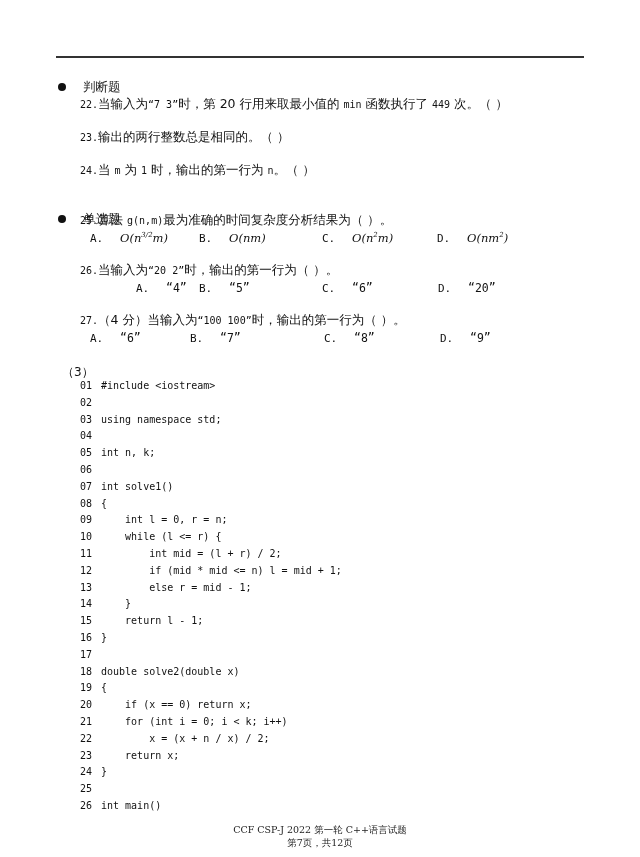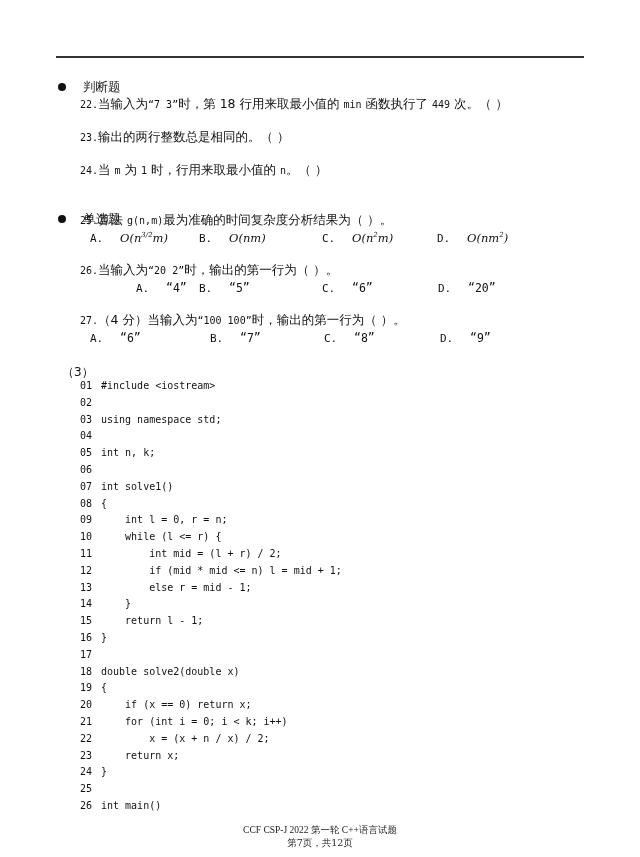--- a/index.html
+++ b/index.html
@@ -23,29 +23,29 @@
 </head>
 <body>
 
 <div class="rule"></div>
 
 <div class="section-head" style="top:79px;">
   <span class="bullet"></span><span>判断题</span>
 </div>
 
 <div class="q" style="top:96px;">
-  <span class="mono">22.</span><span>当输入为</span><span class="mono">“7 3”</span><span>时，第 18 行用来取最小值的 </span><span class="mono">min</span><span> 函数执行了 </span><span class="mono">449</span><span> 次。（    ）</span>
+  <span class="mono">22.</span><span>当输入为</span><span class="mono">“7 3”</span><span>时，第 20 行用来取最小值的 </span><span class="mono">min</span><span> 函数执行了 </span><span class="mono">449</span><span> 次。（    ）</span>
 </div>
 
 <div class="q" style="top:129px;">
   <span class="mono">23.</span><span>输出的两行整数总是相同的。（    ）</span>
 </div>
 
 <div class="q" style="top:162px;">
-  <span class="mono">24.</span><span>当 </span><span class="mono">m</span><span> 为 </span><span class="mono">1</span><span> 时，行用来取最小值的 </span><span class="mono">n</span><span>。（    ）</span>
+  <span class="mono">24.</span><span>当 </span><span class="mono">m</span><span> 为 </span><span class="mono">1</span><span> 时，输出的第一行为 </span><span class="mono">n</span><span>。（    ）</span>
 </div>
 
 <div class="section-head" style="top:211px;">
   <span class="bullet"></span><span>单选题</span>
 </div>
 
 <div class="q" style="top:212px;">
   <span class="mono">25.</span><span>算法 </span><span class="mono">g(n,m)</span><span>最为准确的时间复杂度分析结果为（    ）。</span>
 </div>
 <div class="opts" style="top:231px;">
@@ -63,23 +63,23 @@
   <span class="opt" style="left:109px;"><span class="lbl">B.</span><span class="valq">“5”</span></span>
   <span class="opt" style="left:232px;"><span class="lbl">C.</span><span class="valq">“6”</span></span>
   <span class="opt" style="left:348px;"><span class="lbl">D.</span><span class="valq">“20”</span></span>
 </div>
 
 <div class="q" style="top:312px;">
   <span class="mono">27.</span><span style="font-weight:normal;">（4 分）</span><span>当输入为</span><span class="mono">“100 100”</span><span>时，输出的第一行为（    ）。</span>
 </div>
 <div class="opts" style="top:331px;">
   <span class="opt" style="left:0px;"><span class="lbl">A.</span><span class="valq">“6”</span></span>
-  <span class="opt" style="left:120px;"><span class="lbl">B.</span><span class="valq">“7”</span></span>
+  <span class="opt" style="left:100px;"><span class="lbl">B.</span><span class="valq">“7”</span></span>
   <span class="opt" style="left:234px;"><span class="lbl">C.</span><span class="valq">“8”</span></span>
   <span class="opt" style="left:350px;"><span class="lbl">D.</span><span class="valq">“9”</span></span>
 </div>
 
 <div class="sub3">（3）</div>
 
 <div class="code"><div><span class="ln">01</span><span>#include &lt;iostream&gt;</span></div><div><span class="ln">02</span><span></span></div><div><span class="ln">03</span><span>using namespace std;</span></div><div><span class="ln">04</span><span></span></div><div><span class="ln">05</span><span>int n, k;</span></div><div><span class="ln">06</span><span></span></div><div><span class="ln">07</span><span>int solve1()</span></div><div><span class="ln">08</span><span>{</span></div><div><span class="ln">09</span><span>    int l = 0, r = n;</span></div><div><span class="ln">10</span><span>    while (l &lt;= r) {</span></div><div><span class="ln">11</span><span>        int mid = (l + r) / 2;</span></div><div><span class="ln">12</span><span>        if (mid * mid &lt;= n) l = mid + 1;</span></div><div><span class="ln">13</span><span>        else r = mid - 1;</span></div><div><span class="ln">14</span><span>    }</span></div><div><span class="ln">15</span><span>    return l - 1;</span></div><div><span class="ln">16</span><span>}</span></div><div><span class="ln">17</span><span></span></div><div><span class="ln">18</span><span>double solve2(double x)</span></div><div><span class="ln">19</span><span>{</span></div><div><span class="ln">20</span><span>    if (x == 0) return x;</span></div><div><span class="ln">21</span><span>    for (int i = 0; i &lt; k; i++)</span></div><div><span class="ln">22</span><span>        x = (x + n / x) / 2;</span></div><div><span class="ln">23</span><span>    return x;</span></div><div><span class="ln">24</span><span>}</span></div><div><span class="ln">25</span><span></span></div><div><span class="ln">26</span><span>int main()</span></div></div>
 
-<div class="footer" style="top:824px;font-family:Liberation Serif, serif;">CCF CSP-J 2022 第一轮 C++语言试题</div>
+<div class="footer" style="top:824px;">CCF CSP-J 2022 第一轮 C++语言试题</div>
 <div class="footer" style="top:837px;">第7页，共12页</div>
 
 </body></html>

